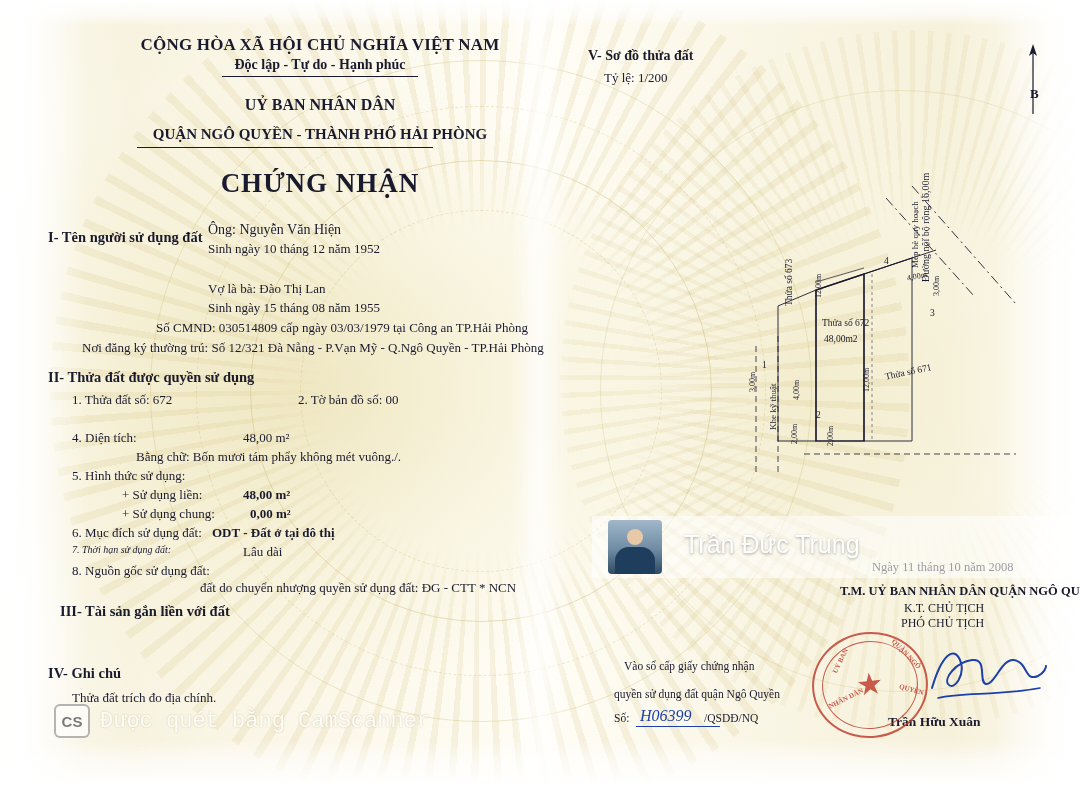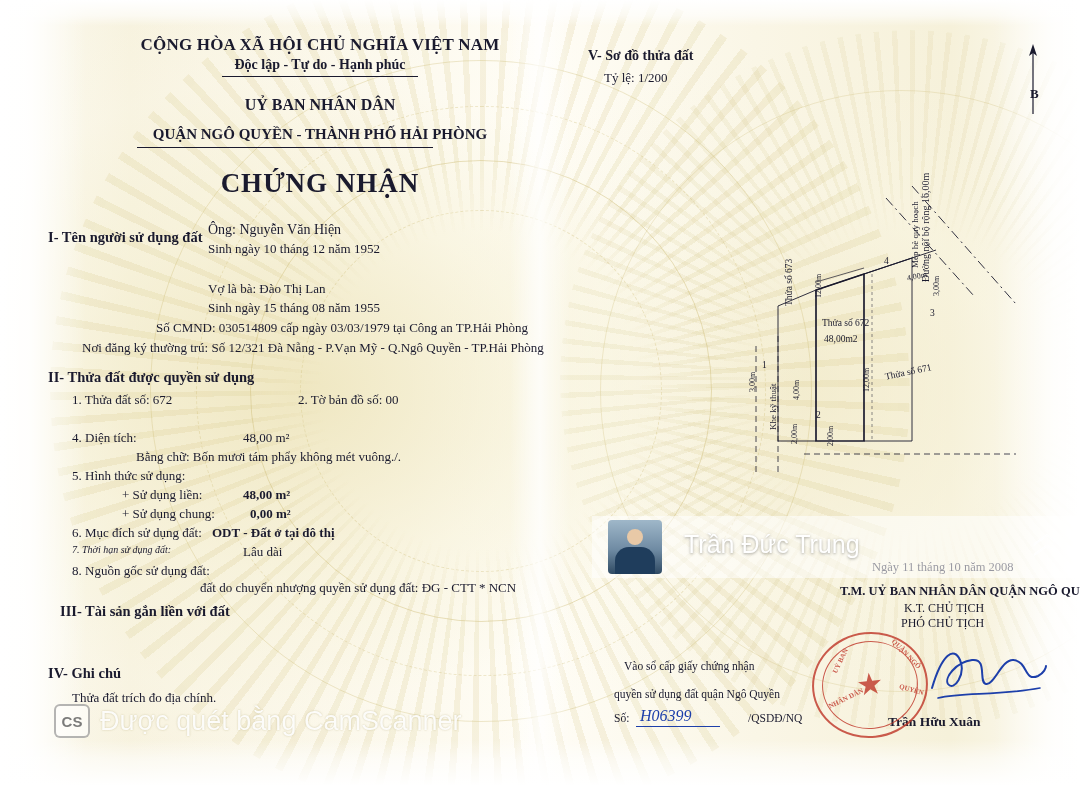--- a/index.html
+++ b/index.html
@@ -159,21 +159,21 @@
   #date-line { left: 872px; top: 560px; font-size: 12.5px; }
   #tm-line { left: 840px; top: 584px; font-size: 12.5px; font-weight: bold; }
   #kt-line { left: 904px; top: 601px; font-size: 12px; }
   #pho-line { left: 901px; top: 616px; font-size: 12px; }
   #signer { left: 888px; top: 714px; font-size: 13.5px; font-weight: bold; }
 
   #vao-so-1 { left: 624px; top: 660px; font-size: 11.5px; }
   #vao-so-2 { left: 614px; top: 688px; font-size: 11.5px; }
   #so-label { left: 614px; top: 712px; font-size: 11.5px; }
   #so-value { left: 640px; top: 707px; font-size: 16px; color: #1d3faa; font-family: "Liberation Serif", serif; font-style: italic; }
-  #so-suffix { left: 748px; top: 712px; font-size: 11.5px; }
+  #so-suffix { left: 704px; top: 712px; font-size: 11.5px; }
   #so-underline { position:absolute; left: 636px; top: 726px; width: 84px; height: 1px; background:#1d3faa; }
 
   
   #seal {
     position: absolute; left: 812px; top: 632px; width: 112px; height: 102px;
     border-radius: 50%;
     border: 2.5px solid #c0392b;
     opacity: .82;
     transform: rotate(-6deg);
   }
@@ -235,22 +235,22 @@
   #cam-badge {
     width: 32px; height: 30px; border-radius: 6px;
     background: rgba(255,255,255,0.55);
     border: 2px solid rgba(120,120,120,0.55);
     color: rgba(90,90,90,0.8);
     font-family: "Liberation Sans", sans-serif;
     font-size: 15px; font-weight: bold;
     display: flex; align-items: center; justify-content: center;
   }
   #cam-text {
-    font-family: Liberation Sans, sans-serif;
-    font-size: 27px;
+    font-family: Liberation Mono, monospace;
+    font-size: 22px;
     color: rgba(255,255,255,0.92);
     text-shadow: 0 0 2px rgba(180,170,120,0.6);
   }
 </style>
 </head>
 <body>
 
 <div id="page">
 
   <div class="rays"></div>

